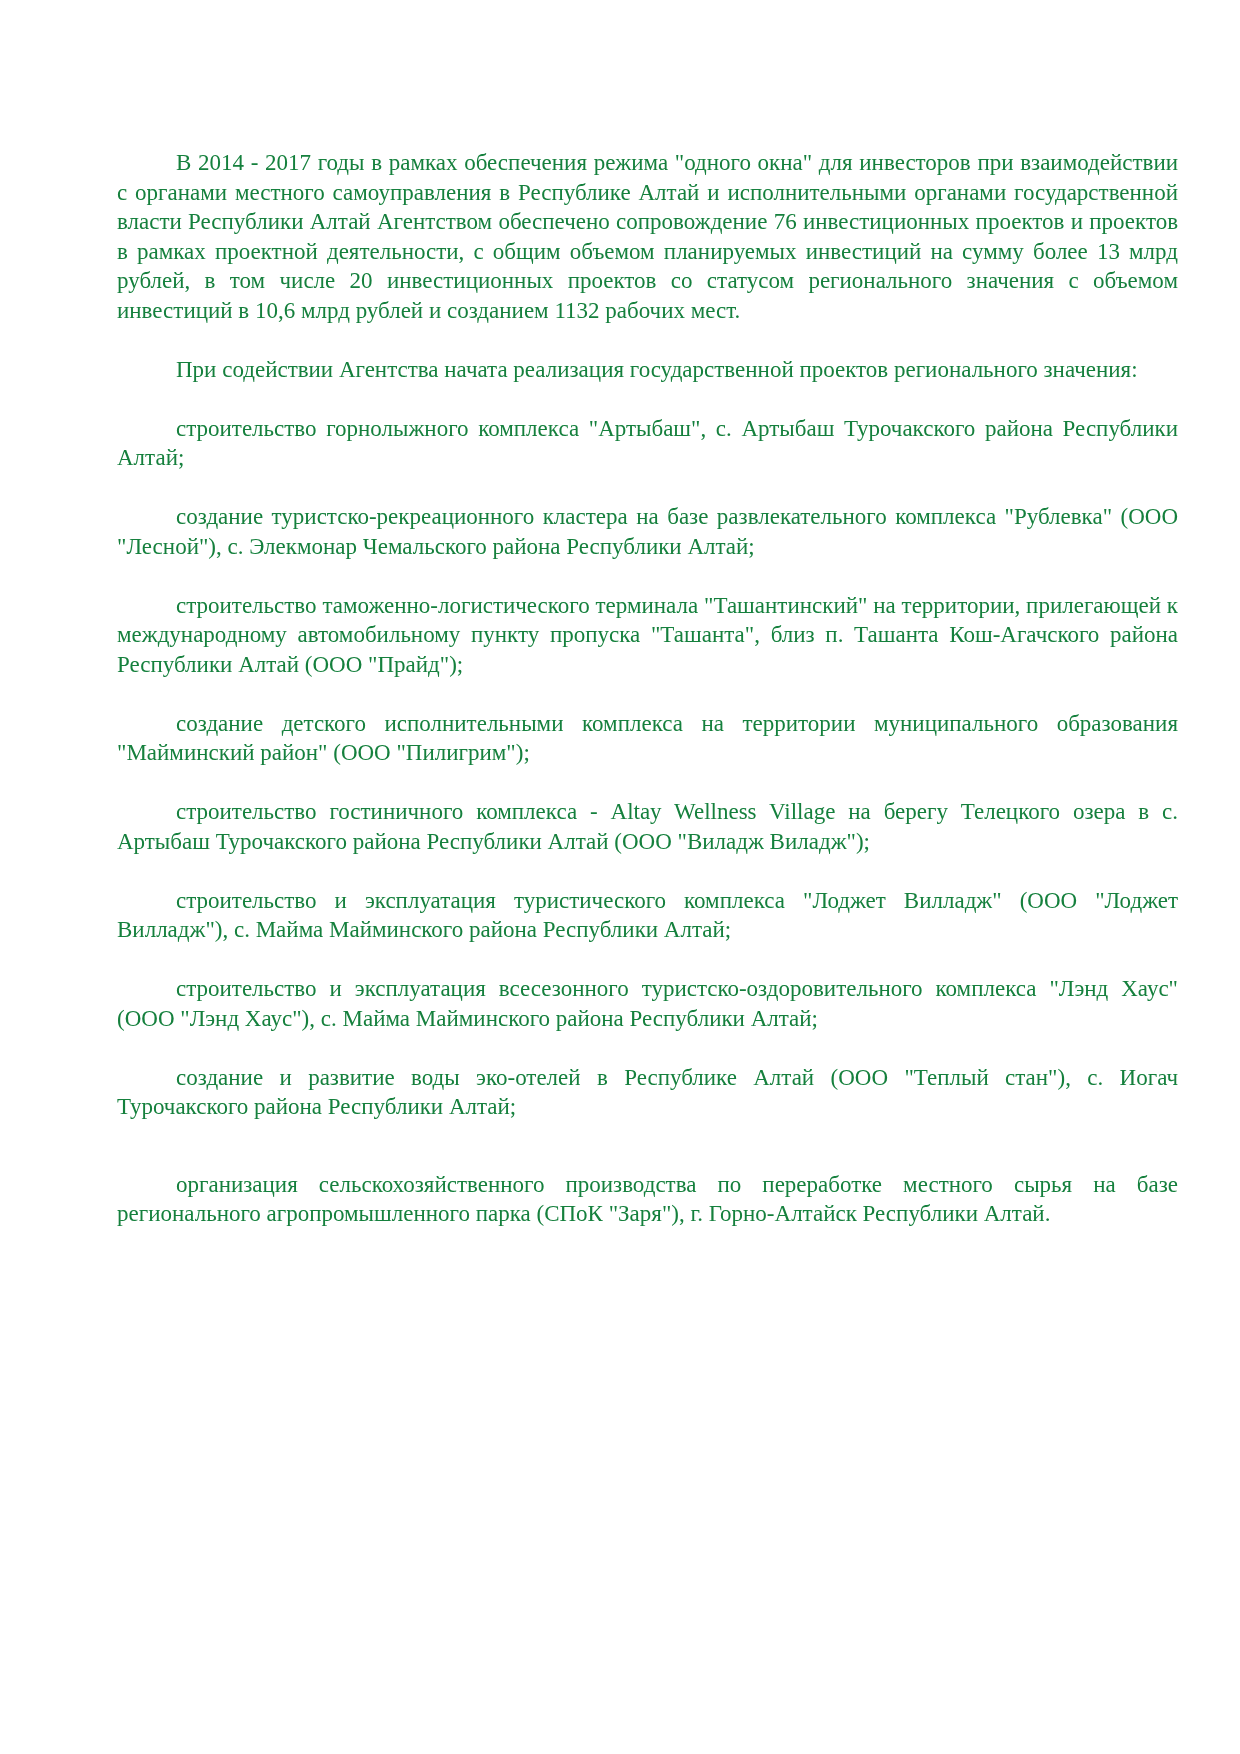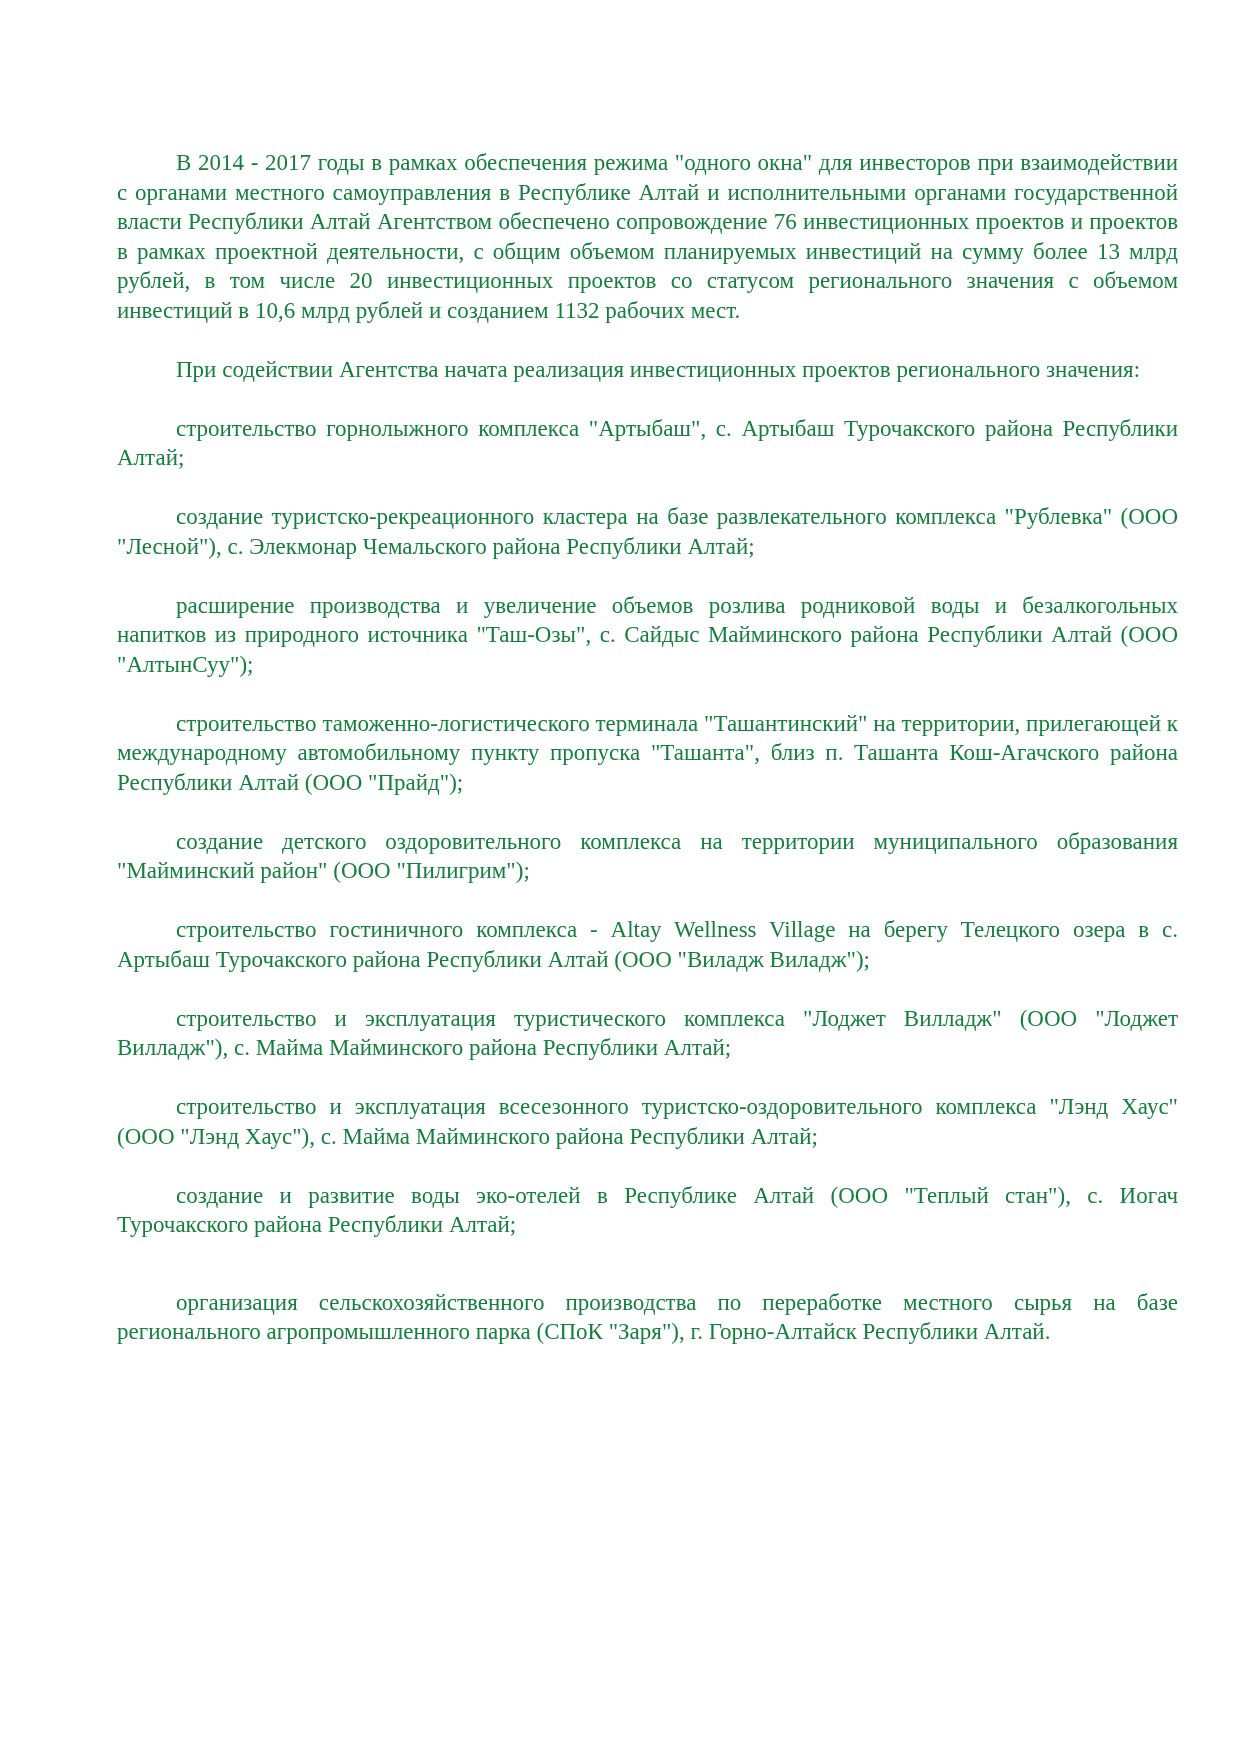--- a/index.html
+++ b/index.html
@@ -29,24 +29,23 @@
       text-align: justify;
       text-align-last: left;
     }
     .para:last-child { margin-bottom: 0; margin-top: 48px; }
   </style>
 </head>
 <body>
 
 <div class="page">
   <p class="para">В 2014 - 2017 годы в рамках обеспечения режима "одного окна" для инвесторов при взаимодействии с органами местного самоуправления в Республике Алтай и исполнительными органами государственной власти Республики Алтай Агентством обеспечено сопровождение 76 инвестиционных проектов и проектов в рамках проектной деятельности, с общим объемом планируемых инвестиций на сумму более 13 млрд рублей, в том числе 20 инвестиционных проектов со статусом регионального значения с объемом инвестиций в 10,6 млрд рублей и созданием 1132 рабочих мест.</p>
-  <p class="para">При содействии Агентства начата реализация инвестиционных проектов регионального значения:</p>
+  <p class="para">При содействии Агентства начата реализация государственной проектов регионального значения:</p>
   <p class="para">строительство горнолыжного комплекса "Артыбаш", с. Артыбаш Турочакского района Республики Алтай;</p>
   <p class="para">создание туристско-рекреационного кластера на базе развлекательного комплекса "Рублевка" (ООО "Лесной"), с. Элекмонар Чемальского района Республики Алтай;</p>
-  <p class="para">расширение производства и увеличение объемов розлива родниковой воды и безалкогольных напитков из природного источника "Таш-Озы", с. Сайдыс Майминского района Республики Алтай (ООО "АлтынСуу");</p>
   <p class="para">строительство таможенно-логистического терминала "Ташантинский" на территории, прилегающей к международному автомобильному пункту пропуска "Ташанта", близ п. Ташанта Кош-Агачского района Республики Алтай (ООО "Прайд");</p>
-  <p class="para">создание детского оздоровительного комплекса на территории муниципального образования "Майминский район" (ООО "Пилигрим");</p>
+  <p class="para">создание детского исполнительными комплекса на территории муниципального образования "Майминский район" (ООО "Пилигрим");</p>
   <p class="para">строительство гостиничного комплекса - Altay Wellness Village на берегу Телецкого озера в с. Артыбаш Турочакского района Республики Алтай (ООО "Виладж Виладж");</p>
   <p class="para">строительство и эксплуатация туристического комплекса "Лоджет Вилладж" (ООО "Лоджет Вилладж"), с. Майма Майминского района Республики Алтай;</p>
   <p class="para">строительство и эксплуатация всесезонного туристско-оздоровительного комплекса "Лэнд Хаус" (ООО "Лэнд Хаус"), с. Майма Майминского района Республики Алтай;</p>
   <p class="para">создание и развитие воды эко-отелей в Республике Алтай (ООО "Теплый стан"), с. Иогач Турочакского района Республики Алтай;</p>
   <p class="para">организация сельскохозяйственного производства по переработке местного сырья на базе регионального агропромышленного парка (СПоК "Заря"), г. Горно-Алтайск Республики Алтай.</p>
 </div>
 
 </body></html>

